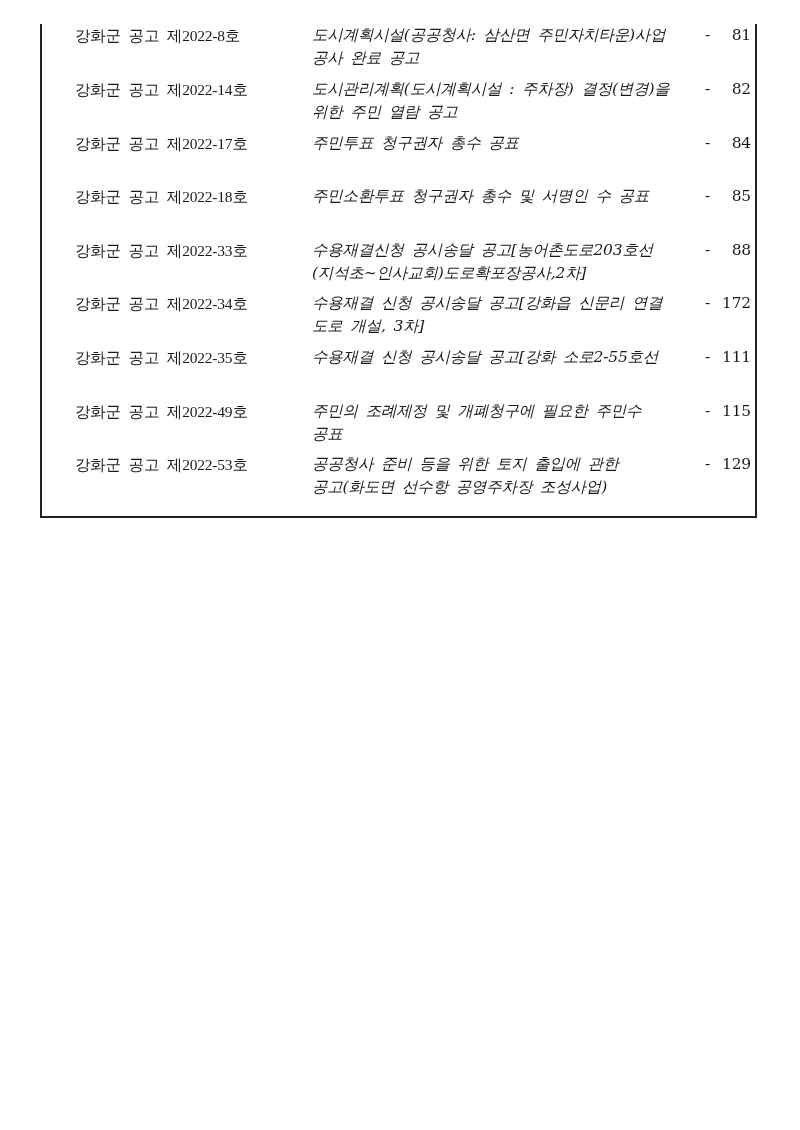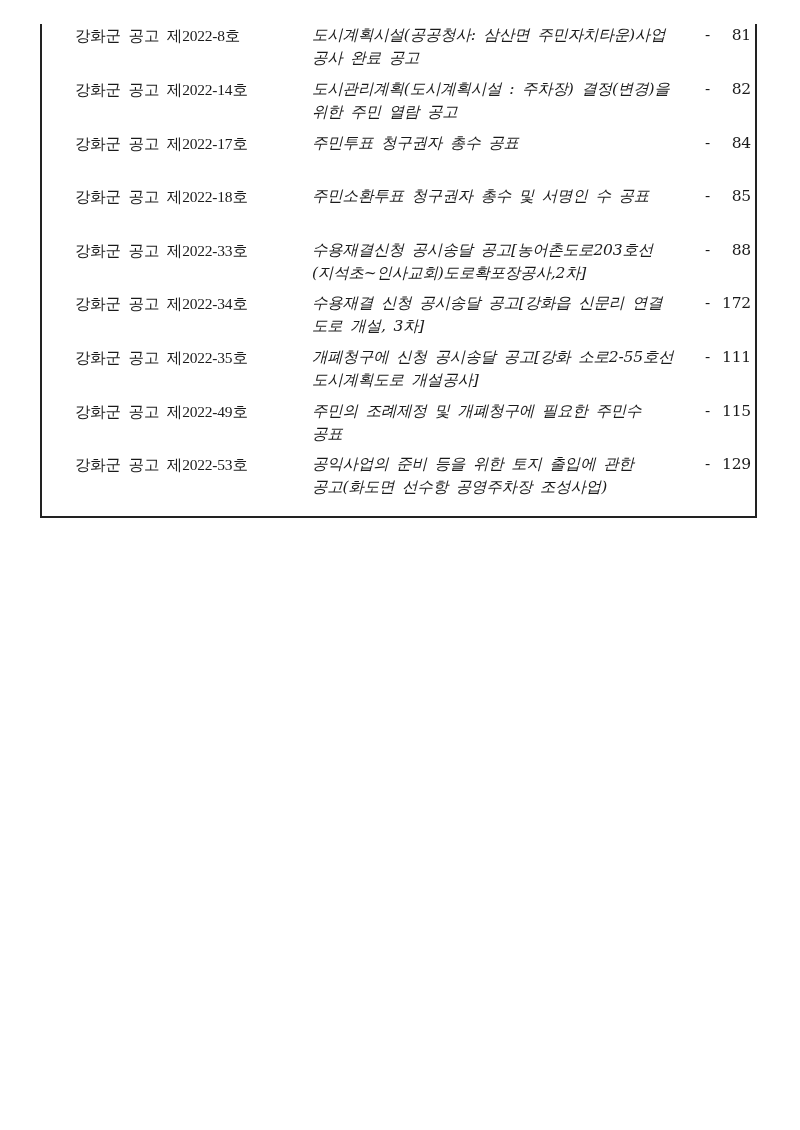--- a/index.html
+++ b/index.html
@@ -125,40 +125,39 @@
       <div>수용재결 신청 공시송달 공고[강화읍 신문리 연결</div>
       <div>도로 개설, 3차]</div>
     </div>
     <span class="toc-dash">-</span>
     <span class="toc-page">172</span>
   </div>
 
   <div class="toc-row" style="top:322px;">
     <span class="toc-number">강화군 공고 제2022-35호</span>
     <div class="toc-title">
-      <div>개폐청구에 신청 공시송달 공고[강화 소로2-55호선</div>
-      <div>도시계획도로 개설공사]</div>
+      <div>수용재결 신청 공시송달 공고[강화 소로2-55호선</div>
     </div>
     <span class="toc-dash">-</span>
     <span class="toc-page">111</span>
   </div>
 
   <div class="toc-row" style="top:376px;">
     <span class="toc-number">강화군 공고 제2022-49호</span>
     <div class="toc-title">
       <div>주민의 조례제정 및 개폐청구에 필요한 주민수</div>
       <div>공표</div>
     </div>
     <span class="toc-dash">-</span>
     <span class="toc-page">115</span>
   </div>
 
   <div class="toc-row" style="top:429px;">
     <span class="toc-number">강화군 공고 제2022-53호</span>
     <div class="toc-title">
-      <div>공익사업의 준비 등을 위한 토지 출입에 관한</div>
+      <div>공공청사 준비 등을 위한 토지 출입에 관한</div>
       <div>공고(화도면 선수항 공영주차장 조성사업)</div>
     </div>
     <span class="toc-dash">-</span>
     <span class="toc-page">129</span>
   </div>
 
 </div>
 
 </body></html>

